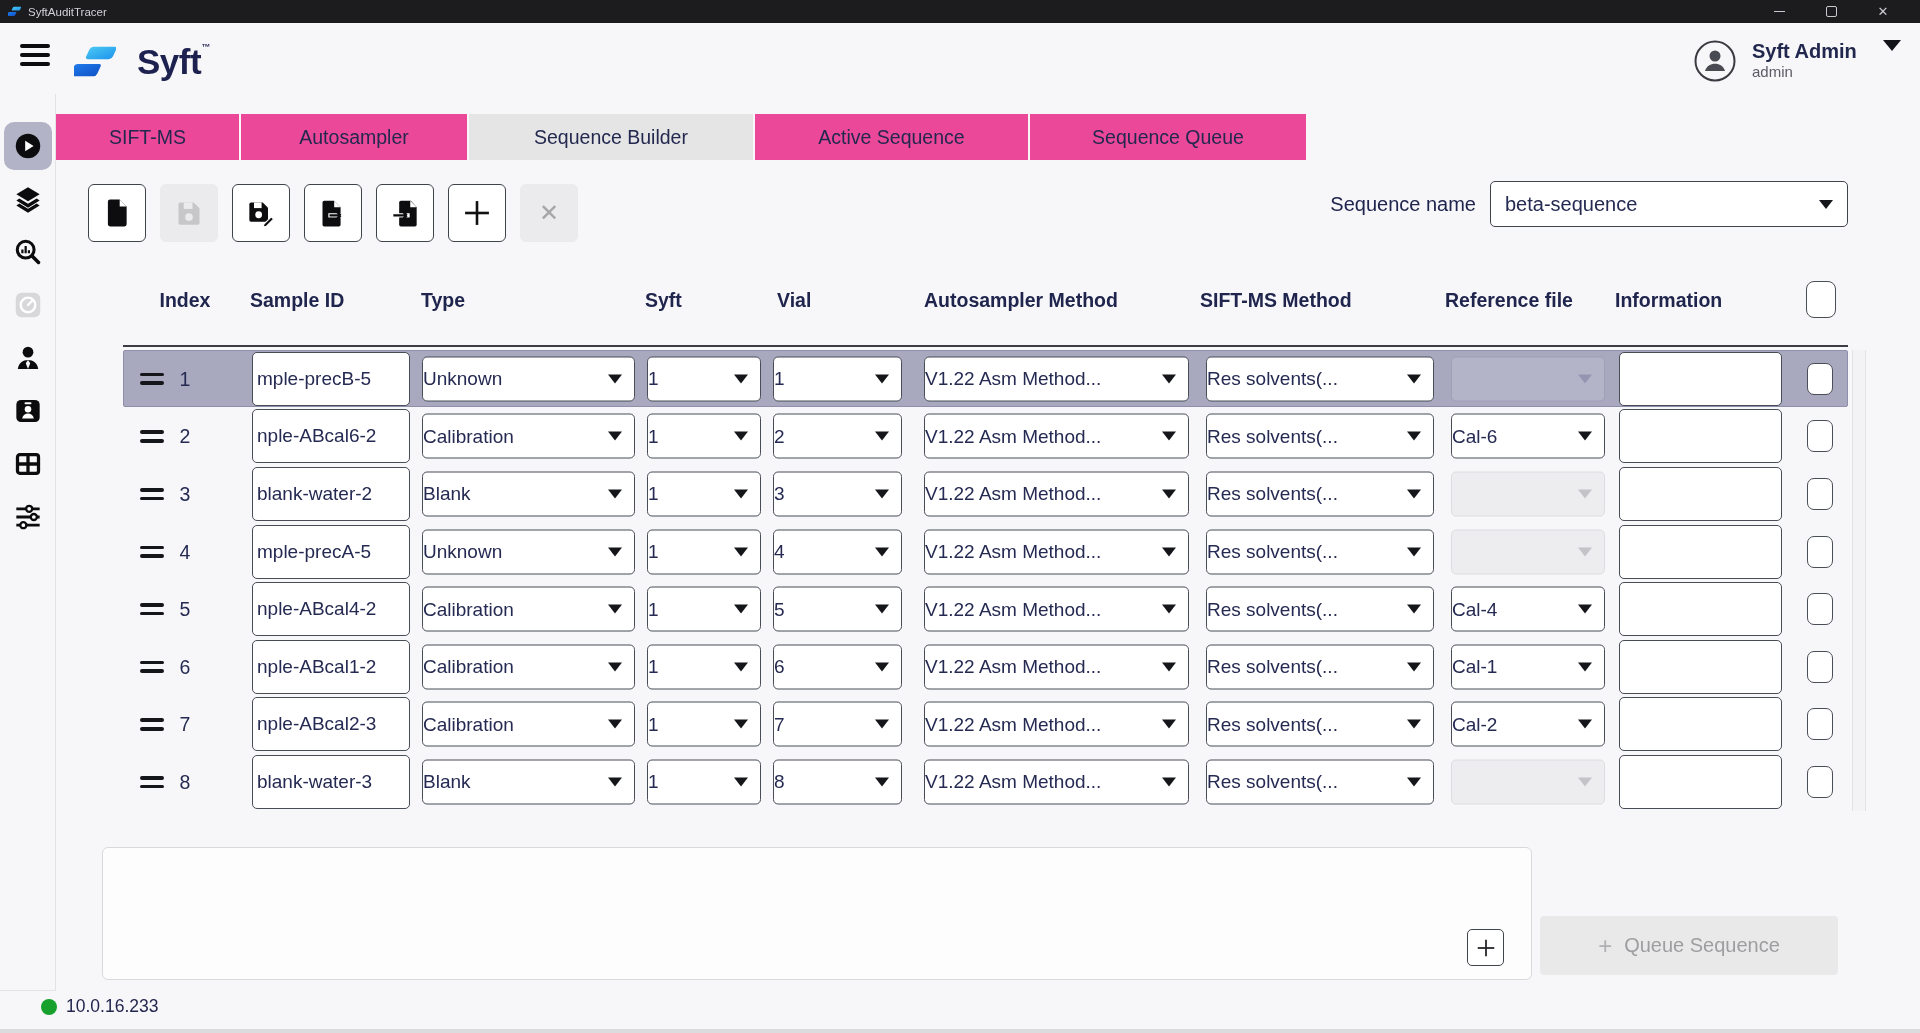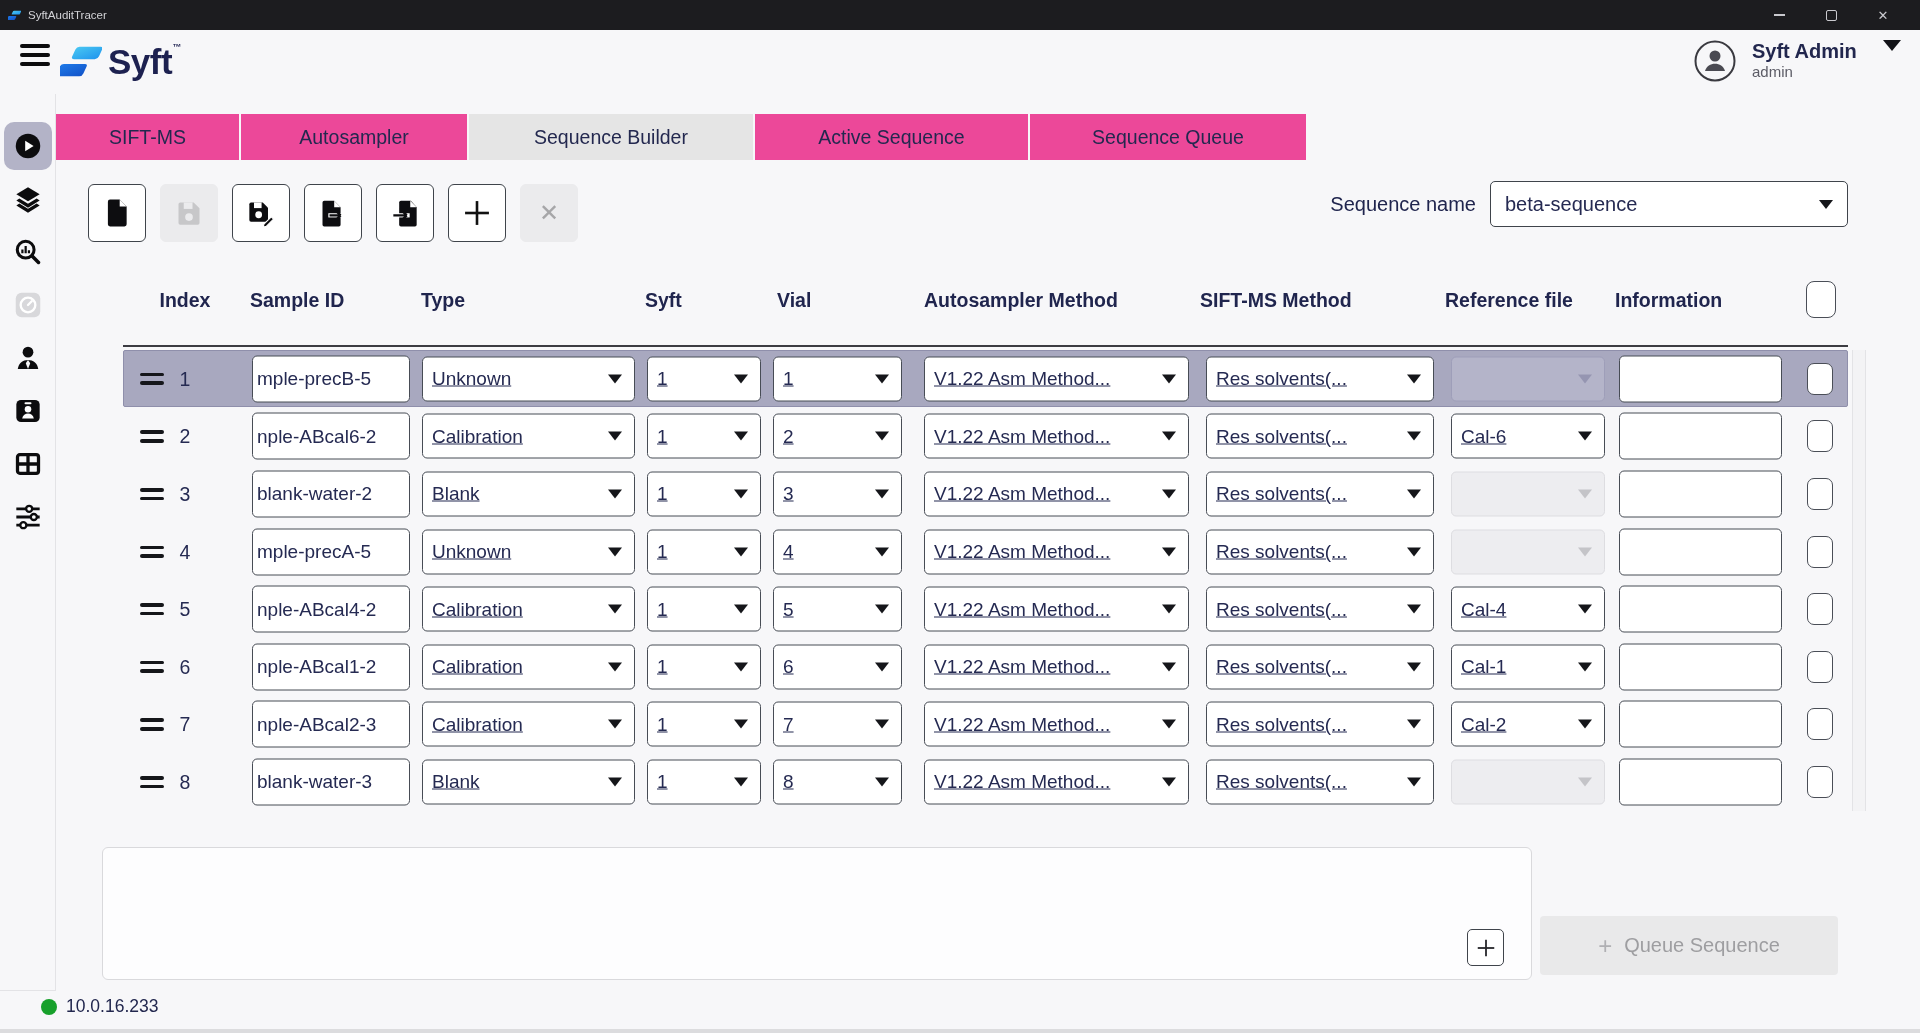--- a/index.html
+++ b/index.html
@@ -1,30 +1,30 @@
 <!DOCTYPE html>
 <html><head>
 <meta charset="utf-8">
 <style>
   html,body{margin:0;padding:0;background:#e9e9ec;}
   .app{position:relative;width:1920px;height:1033px;background:#f7f7f9;overflow:hidden;
        font-family:"Liberation Sans",sans-serif;color:#252a52;}
   
-  .titlebar{position:absolute;left:0;top:0;width:1920px;height:30px;background:#1c1c1f;
+  .titlebar{position:absolute;left:0;top:0;width:1920px;height:23px;background:#1c1c1f;
             display:flex;align-items:center;color:#d2d2d6;font-size:11.5px;}
   .titlebar .tlogo{margin:0 7px 0 8px;display:flex;}
   .wctrls{margin-left:auto;display:flex;margin-right:11px;}
   .wc{width:52px;height:22px;display:flex;align-items:center;justify-content:center;color:#c9c9ce;}
   .wc-min i{display:block;width:11px;height:1.5px;background:#c9c9ce;}
   .wc-max i{display:block;width:9px;height:9px;border:1.3px solid #c9c9ce;border-radius:2px;}
   .wc-close{font-size:13px;}
   
   .hamburger{position:absolute;left:20px;top:44px;width:30px;cursor:pointer;}
   .hamburger i{display:block;width:30px;height:4px;background:#0c0c0e;border-radius:2px;margin-bottom:5px;}
-  .brand{position:absolute;left:60px;top:42px;display:flex;align-items:center;gap:6px;}
+  .brand{position:absolute;left:74px;top:42px;display:flex;align-items:center;gap:21px;}
   .brand-text{font-size:35px;font-weight:700;color:#1d2150;letter-spacing:-0.5px;}
   .brand-tm{font-size:9px;vertical-align:top;color:#1d2150;}
   .userbox{position:absolute;left:1694px;top:40px;display:flex;align-items:flex-start;cursor:pointer;}
   .uname{margin-left:16px;}
   .uname .n1{font-size:20px;font-weight:700;color:#22274e;line-height:23px;}
   .uname .n2{font-size:15px;color:#5c5c66;line-height:18px;}
   .uchev{width:0;height:0;border-left:9px solid transparent;border-right:9px solid transparent;
          border-top:11px solid #121318;margin-left:26px;}
   
   .tabs{position:absolute;left:56px;top:114px;display:flex;gap:2px;}
@@ -61,24 +61,24 @@
   .h-check{position:absolute;left:1806px;top:281px;width:30px;height:37px;border-radius:8px;}
   .head-line{position:absolute;left:123px;top:345px;width:1725px;height:2px;background:#3c3c42;}
   .tbody{position:absolute;left:0;top:350px;width:1920px;}
   .row{position:relative;height:57.6px;}
   .row.selected::before{content:"";position:absolute;left:123px;width:1723px;top:0;bottom:1px;
         background:#a8a8bf;border:1px solid #8f8fab;border-radius:2px;}
   .ctrl{position:absolute;top:50%;transform:translateY(-50%);box-sizing:border-box;z-index:1;}
   .handle{left:140px;width:24px;cursor:grab;}
   .handle i{display:block;width:24px;height:3.6px;background:#15161a;border-radius:2px;margin:5px 0;}
   .c-index{left:168px;width:34px;text-align:center;font-size:19.5px;z-index:1;}
-  .textbox{background:#fff;border:1.6px solid #474c55;border-radius:5px;height:47px;font-size:19px;
+  .textbox{background:#fff;border:1.6px solid #474c55;border-radius:5px;height:54px;font-size:19px;
            display:flex;align-items:center;padding:0 5px 0 4px;overflow:hidden;white-space:nowrap;cursor:text;}
   .sel{background:#fff;border:1.6px solid #474c55;border-radius:5px;height:45px;font-size:19px;
-       display:flex;align-items:center;padding:0 12px 0 9px;cursor:pointer;text-decoration:underline;}
+       display:flex;align-items:center;padding:0 12px 0 0;cursor:pointer;}
   .sel .lbl{flex:1;overflow:hidden;white-space:nowrap;}
   .chev{width:0;height:0;border-left:7.5px solid transparent;border-right:7.5px solid transparent;
         border-top:9.5px solid #15161a;margin-left:6px;}
   .sel.disabled{background:#ededf0;border-color:#dddde1;}
   .sel.disabled .chev{border-top-color:#c4c4c8;}
   .row.selected .sel.disabled{background:#b4b4c9;border-color:#9e9eb9;}
   .row.selected .sel.disabled .chev{border-top-color:#9595b1;}
   .c-sample{left:252px;width:158px;}
   .c-type{left:422px;width:213px;}
   .c-rack{left:647px;width:114px;}

